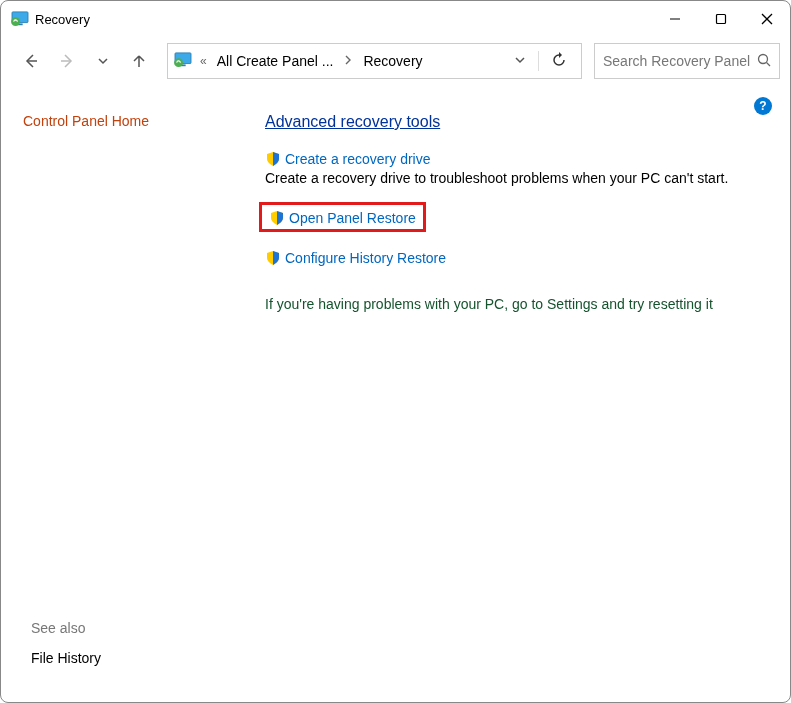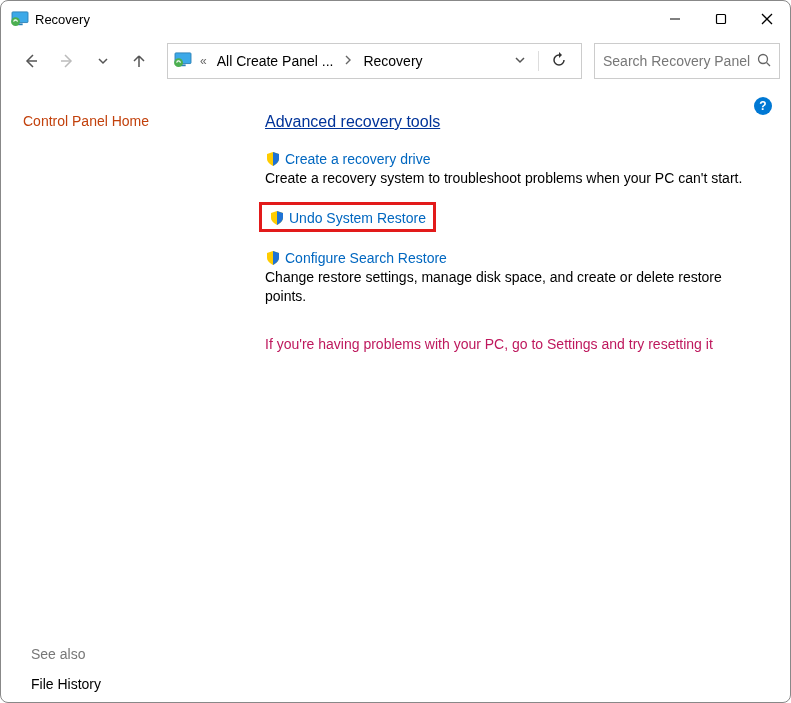--- a/index.html
+++ b/index.html
@@ -114,34 +114,34 @@
     text-decoration: underline;
   }
   .tool-item { margin-bottom: 20px; max-width: 500px; }
   .tool-header {
     display: flex; align-items: center; gap: 4px;
     margin-bottom: 2px;
   }
   .tool-header a { color: #0067c0; text-decoration: none; font-size: 14px; }
   .tool-desc { font-size: 14px; color: #000; line-height: 1.35; }
   .settings-link { margin-top: 30px; }
-  .settings-link a { color: #be185d; text-decoration: none; font-size: 14px; }
+  .settings-link a { color: #14532d; text-decoration: none; font-size: 14px; }
 
   
   .highlight-box {
     border: 3px solid #e21a1a;
     position: absolute;
     pointer-events: none;
   }
 
   
   .footer {
     position: absolute;
     left: 30px;
-    bottom: 10px;
+    bottom: 36px;
     font-size: 14px;
   }
   .footer .seealso { color: #777; margin-bottom: 14px; }
 
   
   .shield {
     width: 16px; height: 16px;
     display: inline-block;
   }
 
@@ -265,47 +265,46 @@
     <div class="tool-item">
       <div class="tool-header">
         <span class="shield">
           <svg viewBox="0 0 16 16">
               <path d="M8 1 L14 3 V8 C14 12 8 15 8 15 C8 15 2 12 2 8 V3 Z" fill="#ffcc00"></path>
               <path d="M8 1 L14 3 V8 C14 12 8 15 8 15 V1 Z" fill="#1e73d6"></path>
             </svg>
         </span>
         <a href="#">Create a recovery drive</a>
       </div>
-      <div class="tool-desc">Create a recovery system to troubleshoot problems when your PC can't start.</div>
+      <div class="tool-desc">Create a recovery drive to troubleshoot problems when your PC can't start.</div>
     </div>
 
     <div class="tool-item" style="position:relative;">
       <div class="tool-header" style="position:relative; display:inline-flex; padding:2px 4px;">
         <div class="highlight-box" style="left:-6px; top:-6px; right:-6px; bottom:-4px;"></div>
         <span class="shield">
           <svg viewBox="0 0 16 16">
               <path d="M8 1 L14 3 V8 C14 12 8 15 8 15 C8 15 2 12 2 8 V3 Z" fill="#ffcc00"></path>
               <path d="M8 1 L14 3 V8 C14 12 8 15 8 15 V1 Z" fill="#1e73d6"></path>
             </svg>
         </span>
-        <a href="#">Undo System Restore</a>
+        <a href="#">Open Panel Restore</a>
       </div>
     </div>
 
     <div class="tool-item">
       <div class="tool-header">
         <span class="shield">
           <svg viewBox="0 0 16 16">
               <path d="M8 1 L14 3 V8 C14 12 8 15 8 15 C8 15 2 12 2 8 V3 Z" fill="#ffcc00"></path>
               <path d="M8 1 L14 3 V8 C14 12 8 15 8 15 V1 Z" fill="#1e73d6"></path>
             </svg>
         </span>
-        <a href="#">Configure Search Restore</a>
+        <a href="#">Configure History Restore</a>
       </div>
-      <div class="tool-desc">Change restore settings, manage disk space, and create or delete restore points.</div>
     </div>
 
     <div class="settings-link">
       <a href="#">If you're having problems with your PC, go to Settings and try resetting it</a>
     </div>
   </div>
 </div>
 
 <div class="footer">
   <div class="seealso">See also</div>

